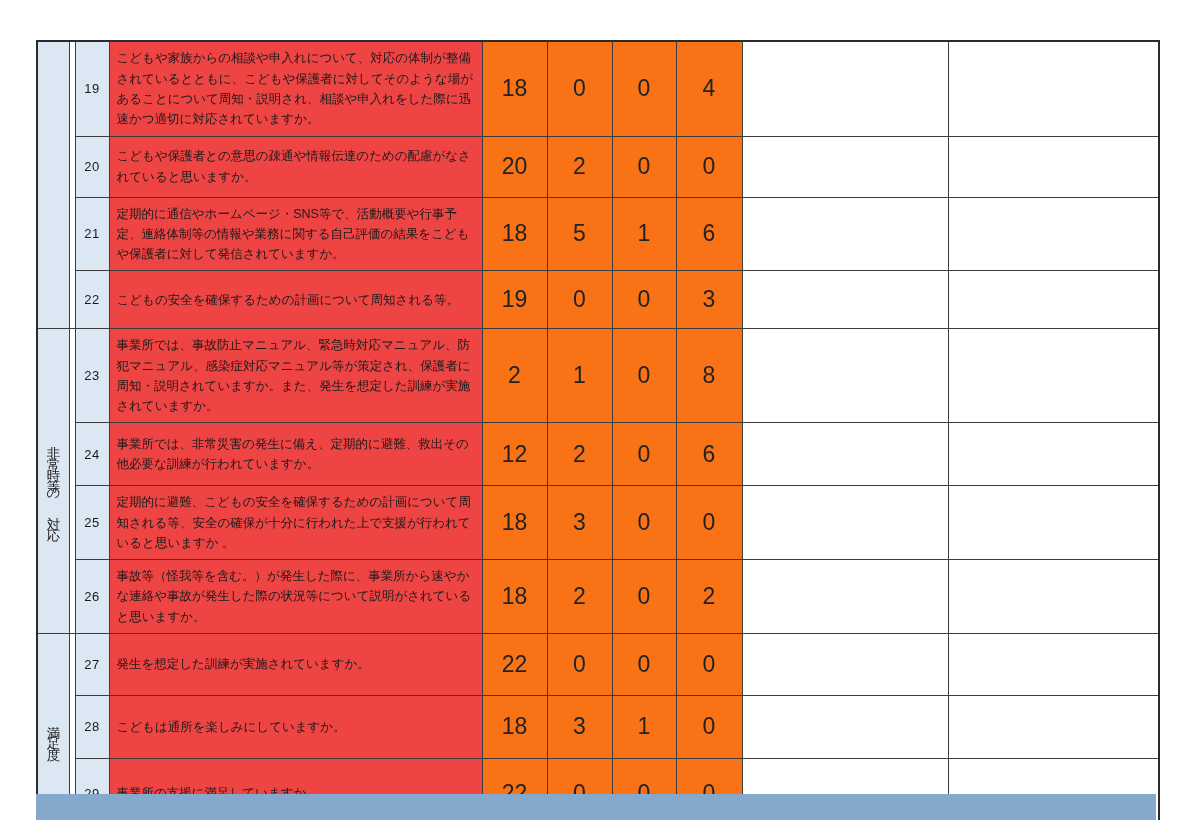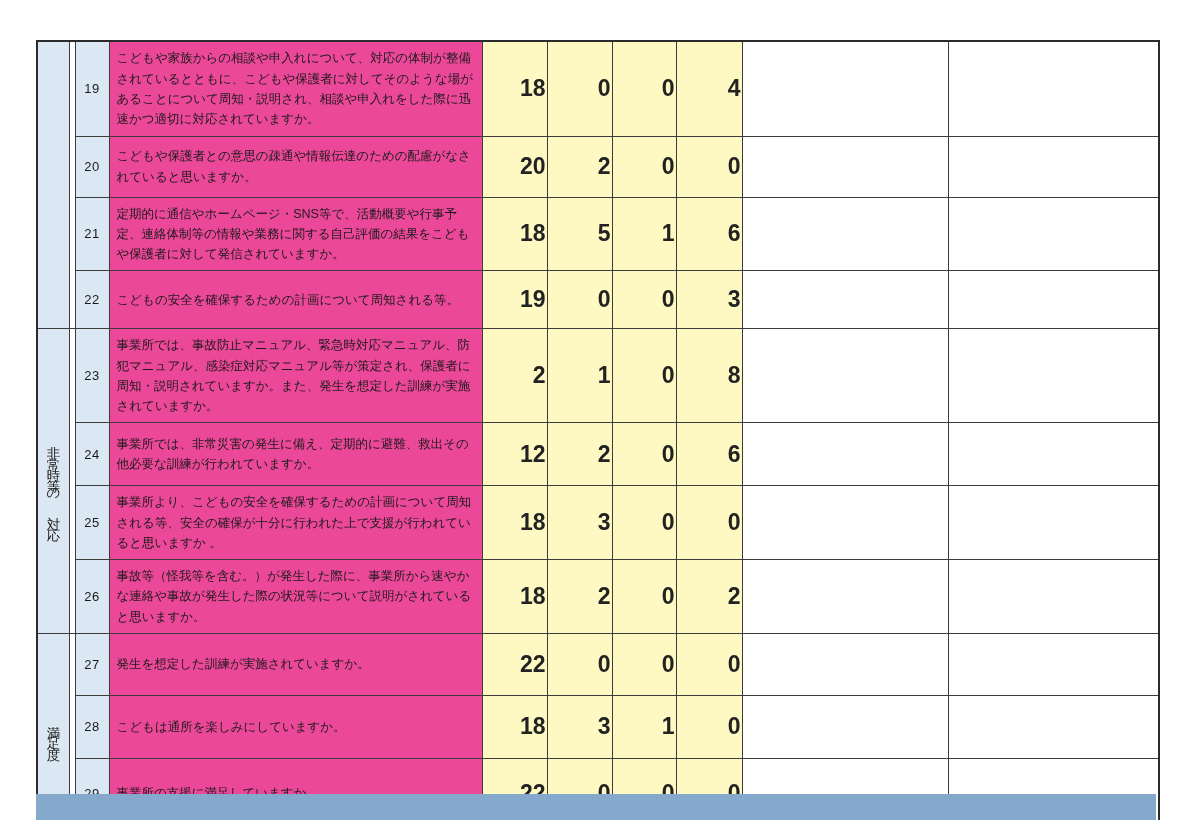--- a/index.html
+++ b/index.html
@@ -42,33 +42,33 @@
     border-bottom-color: #3c3c3c;
     padding: 0;
   }
   td.no {
     background: #dbe7f3;
     text-align: center;
     font-size: 13px;
     letter-spacing: 0.5px;
   }
   td.q {
-    background: #ec4899;
+    background: #ef4444;
     font-size: 12.5px;
     line-height: 1.62;
     padding: 6px 7px;
     text-align: left;
     vertical-align: middle;
     word-break: break-all;
   }
   td.v {
-    background: #fef9c3;
-    text-align: right;
+    background: #f97316;
+    text-align: center;
     font-size: 23px;
-    font-weight: 700;
+    font-weight: 400;
     color: #222222;
   }
   td.w {
     background: #ffffff;
   }
   .vtext {
     writing-mode: vertical-lr;
     text-orientation: upright;
     margin: 0 auto;
     font-size: 13.5px;
@@ -169,21 +169,21 @@
         <td class="q">事業所では、非常災害の発生に備え、定期的に避難、救出その他必要な訓練が行われていますか。</td>
         <td class="v">12</td>
         <td class="v">2</td>
         <td class="v">0</td>
         <td class="v">6</td>
         <td class="w"></td>
         <td class="w"></td>
       </tr>
       <tr style="height:63px">
         <td class="no">25</td>
-        <td class="q">事業所より、こどもの安全を確保するための計画について周知される等、安全の確保が十分に行われた上で支援が行われていると思いますか 。</td>
+        <td class="q">定期的に避難、こどもの安全を確保するための計画について周知される等、安全の確保が十分に行われた上で支援が行われていると思いますか 。</td>
         <td class="v">18</td>
         <td class="v">3</td>
         <td class="v">0</td>
         <td class="v">0</td>
         <td class="w"></td>
         <td class="w"></td>
       </tr>
       <tr style="height:60px">
         <td class="no">26</td>
         <td class="q">事故等（怪我等を含む。）が発生した際に、事業所から速やかな連絡や事故が発生した際の状況等について説明がされていると思いますか。</td>

